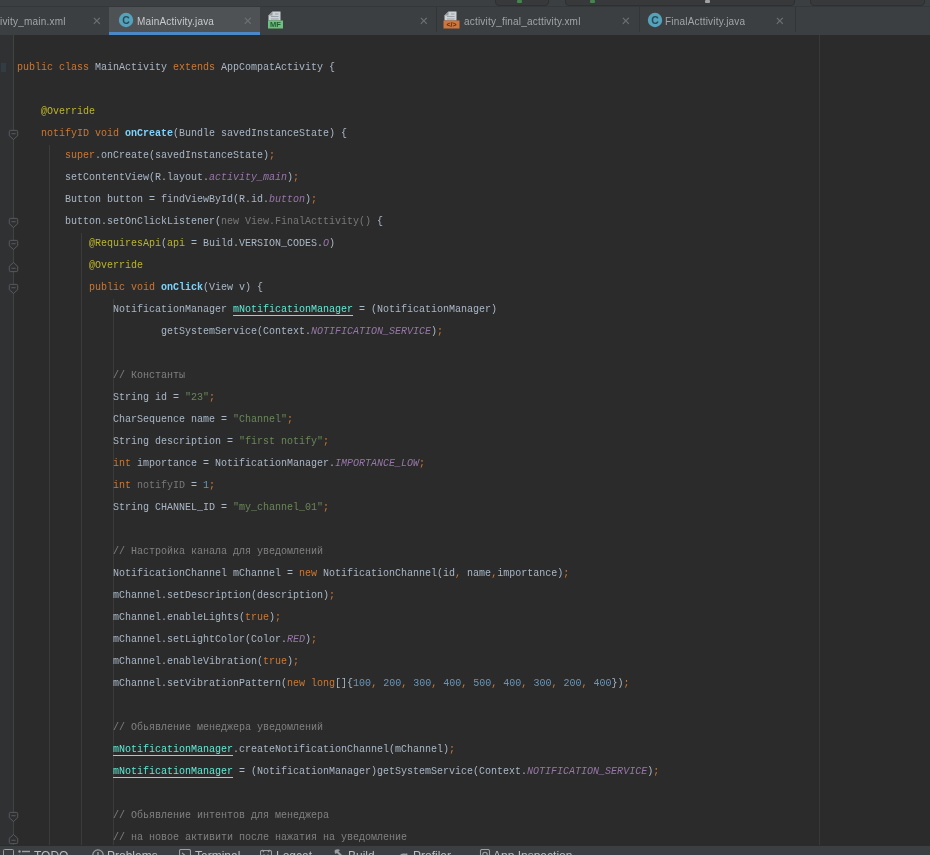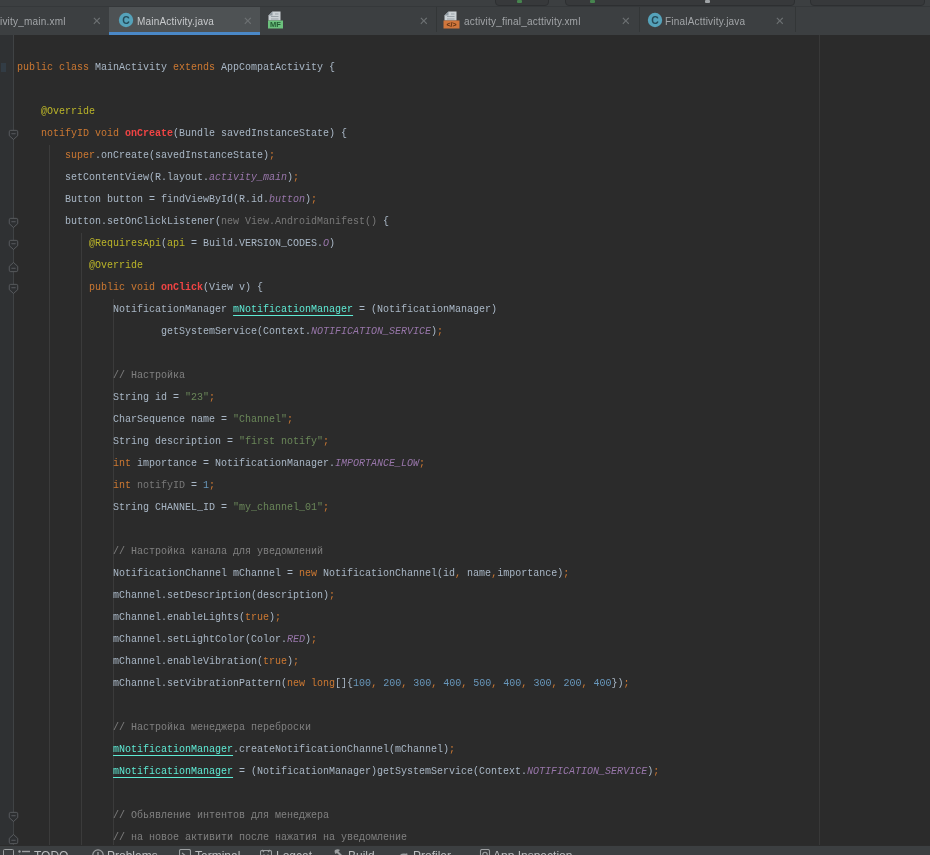--- a/index.html
+++ b/index.html
@@ -25,21 +25,21 @@
 #foldline { position:absolute; left:13px; top:0; width:1px; height:810px; background:#404345; }
 .iguide { position:absolute; width:1px; background:#3b3b3b; }
 #marginline { position:absolute; left:819px; top:0; width:1px; height:810px; background:#383838; }
 #code { position:absolute; left:17px; top:22px; font-family:"Liberation Mono", monospace; font-size:10px; line-height:22px; color:#a9b7c6; white-space:pre; }
 #code i { font-style:normal; }
 .k { color:#cc7832; }
 .s { color:#6a8759; }
 .n { color:#6897bb; }
 .c { color:#808080; }
 .an { color:#bbb529; }
-.m { color:#ef4444; font-weight:bold;font-family:Liberation Mono, monospace; }
+.m { color:#7dd3fc; font-weight:bold;font-family:Liberation Mono, monospace; }
 #code i.ci { color:#9876aa; font-style:italic; }
 .fu { color:#5eead4; text-decoration:underline; text-underline-offset:3px; }
 .g { color:#787878; }
 .fold { position:absolute; left:8px; width:11px; height:12px; }
 
 #statusbar { left:0; top:845px; width:930px; height:10px; background:#3c3f41; border-top:1px solid #2c2c2c; }
 .sbtxt { position:absolute; top:3px; font-size:12px; color:#bbbdbf; white-space:nowrap; }
 .sbicon { position:absolute; top:3px; }
 </style>
 </head>
@@ -138,44 +138,44 @@
       <line x1="4" y1="8.5" x2="9" y2="8.5" stroke="#606366" stroke-width="1"></line>
     </svg>
   <div class="abs" style="left:1px; top:28px; width:5px; height:9px; background:#3d5a75; opacity:.28;"></div>
   <div id="code"><i class="k">public</i> <i class="k">class</i> MainActivity <i class="k">extends</i> AppCompatActivity {
 
     <i class="an">@Override</i>
     <i class="k">notifyID</i> <i class="k">void</i> <i class="m">onCreate</i>(Bundle savedInstanceState) {
         <i class="k">super</i>.onCreate(savedInstanceState)<i class="k">;</i>
         setContentView(R.layout.<i class="ci">activity_main</i>)<i class="k">;</i>
         Button button = findViewById(R.id.<i class="ci">button</i>)<i class="k">;</i>
-        button.setOnClickListener(<i class="g">new View.AndroidManifest()</i> {
+        button.setOnClickListener(<i class="g">new View.FinalActtivity()</i> {
             <i class="an">@RequiresApi</i>(<i class="an">api</i> = Build.VERSION_CODES.<i class="ci">O</i>)
             <i class="an">@Override</i>
             <i class="k">public</i> <i class="k">void</i> <i class="m">onClick</i>(View v) {
                 NotificationManager <i class="fu">mNotificationManager</i> = (NotificationManager)
                         getSystemService(Context.<i class="ci">NOTIFICATION_SERVICE</i>)<i class="k">;</i>
 
-                <i class="c">// Настройка</i>
+                <i class="c">// Константы</i>
                 String id = <i class="s">"23"</i><i class="k">;</i>
                 CharSequence name = <i class="s">"Channel"</i><i class="k">;</i>
                 String description = <i class="s">"first notify"</i><i class="k">;</i>
                 <i class="k">int</i> importance = NotificationManager.<i class="ci">IMPORTANCE_LOW</i><i class="k">;</i>
                 <i class="k">int</i> <i class="g">notifyID</i> = <i class="n">1</i><i class="k">;</i>
                 String CHANNEL_ID = <i class="s">"my_channel_01"</i><i class="k">;</i>
 
                 <i class="c">// Настройка канала для уведомлений</i>
                 NotificationChannel mChannel = <i class="k">new</i> NotificationChannel(id<i class="k">,</i> name<i class="k">,</i>importance)<i class="k">;</i>
                 mChannel.setDescription(description)<i class="k">;</i>
                 mChannel.enableLights(<i class="k">true</i>)<i class="k">;</i>
                 mChannel.setLightColor(Color.<i class="ci">RED</i>)<i class="k">;</i>
                 mChannel.enableVibration(<i class="k">true</i>)<i class="k">;</i>
                 mChannel.setVibrationPattern(<i class="k">new</i> <i class="k">long</i>[]{<i class="n">100</i><i class="k">,</i> <i class="n">200</i><i class="k">,</i> <i class="n">300</i><i class="k">,</i> <i class="n">400</i><i class="k">,</i> <i class="n">500</i><i class="k">,</i> <i class="n">400</i><i class="k">,</i> <i class="n">300</i><i class="k">,</i> <i class="n">200</i><i class="k">,</i> <i class="n">400</i>})<i class="k">;</i>
 
-                <i class="c">// Настройка менеджера переброски</i>
+                <i class="c">// Обьявление менеджера уведомлений</i>
                 <i class="fu">mNotificationManager</i>.createNotificationChannel(mChannel)<i class="k">;</i>
                 <i class="fu">mNotificationManager</i> = (NotificationManager)getSystemService(Context.<i class="ci">NOTIFICATION_SERVICE</i>)<i class="k">;</i>
 
                 <i class="c">// Обьявление интентов для менеджера</i>
                 <i class="c">// на новое активити после нажатия на уведомление</i></div>
 </div>
 
 <div class="abs" id="statusbar">
   <svg class="sbicon" style="left:3px;" width="11" height="11" viewBox="0 0 11 11">
       <rect x="0.5" y="0.5" width="10" height="10" rx="1" fill="none" stroke="#9da0a2"></rect>

